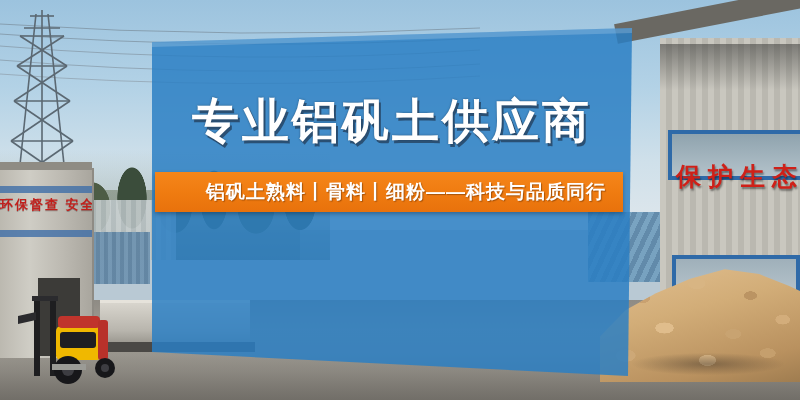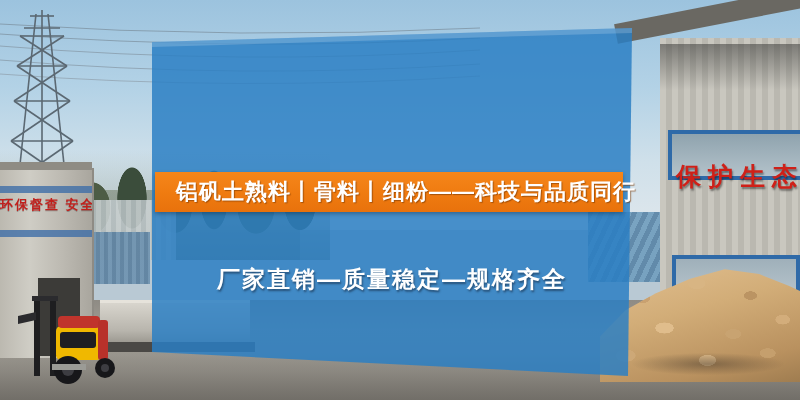--- a/index.html
+++ b/index.html
@@ -146,21 +146,21 @@
     text-shadow:2px 3px 0 rgba(35,60,88,.75), 0 0 2px rgba(20,40,60,.6);
     white-space:nowrap;
   }
   .ribbon{
     position:absolute;left:3px;top:144px;width:468px;height:40px;
     background:linear-gradient(180deg,#f5861a 0%,#ef7b10 55%,#e8720c 100%);
     box-shadow:0 2px 4px rgba(0,0,0,.28);
     display:flex;align-items:center;justify-content:center;
   }
   .ribbon span{
-    color:#ffffff;font-size:22px;font-weight:bold;letter-spacing:1px;white-space:nowrap;
+    color:#ffffff;font-size:19px;font-weight:bold;letter-spacing:1px;white-space:nowrap;
     text-shadow:1px 1px 1px rgba(120,55,0,.6);
     margin-left:34px;
   }
   .sub1,.sub2{
     position:absolute;left:0;width:480px;text-align:center;color:#ffffff;
     font-size:23px;font-weight:bold;letter-spacing:2px;white-space:nowrap;
     text-shadow:1px 2px 2px rgba(25,50,80,.65);
   }
   .sub1{top:236px;}
   .sub2{top:280px;}
@@ -250,21 +250,21 @@
 
   <div class="pile"></div>
   <div class="pileShadow"></div>
 
   <div class="panel">
     <div class="panelFill"></div>
     <div class="panelEdge"></div>
   </div>
 
   <div class="content">
+    <div class="headline">专业铝矾土供应商</div>
 
     <div class="ribbon">
       <span>铝矾土熟料丨骨料丨细粉——科技与品质同行</span>
     </div>
 
-    <div class="sub1">厂家直销—质量稳定—规格齐全</div>
   </div>
 
 </div>
 
 </body></html>

